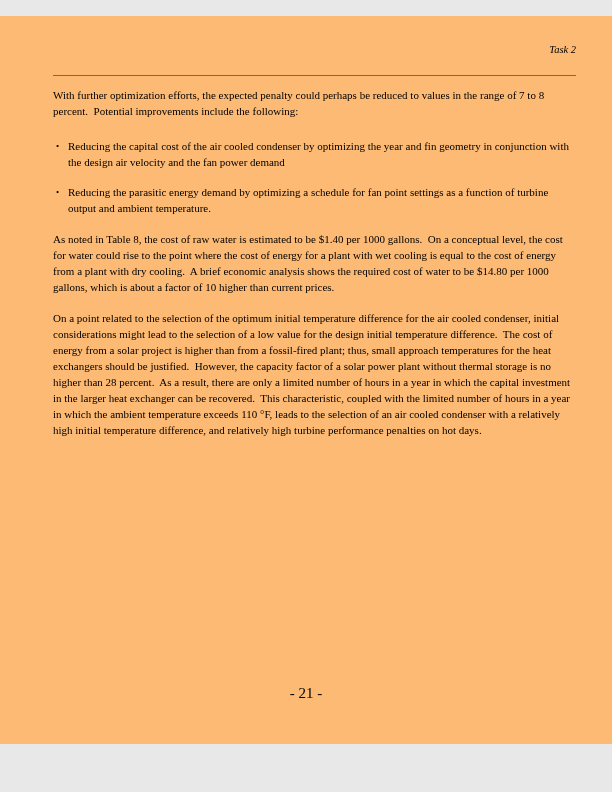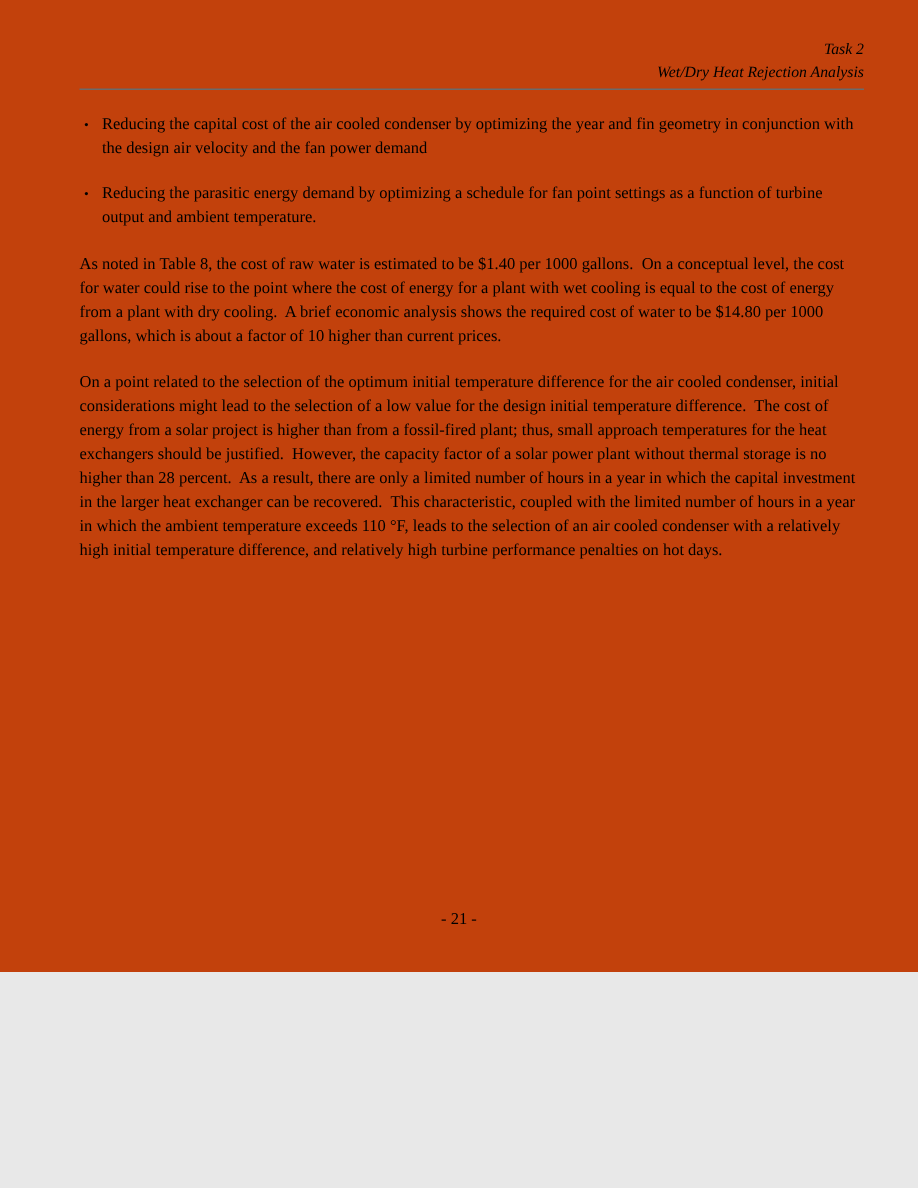--- a/index.html
+++ b/index.html
@@ -3,23 +3,23 @@
 <meta charset="utf-8">
 <style>
   html, body {
     margin: 0;
     padding: 0;
     background: #e8e8e8;
   }
   .page {
     position: relative;
     width: 612px;
-    height: 648px;
-    margin: 0 auto;
-    background: #c2410c;
+    height: 728px;
+    margin: 16px auto;
+    background: #fdba74;
     font-family: "Liberation Serif", serif;
     color: #000000;
     overflow: hidden;
   }
   .header {
     position: absolute;
     top: 26px;
     left: 53px;
     right: 36px;
     text-align: right;
@@ -65,42 +65,42 @@
     box-sizing: border-box;
     font-size: 9px;
     line-height: 16px;
   }
   .bullet-text {
     flex: 1;
     white-space: pre-wrap;
   }
   .footer {
     position: absolute;
-    bottom: 28px;
+    bottom: 44px;
     left: 0;
     width: 100%;
     text-align: center;
-    font-size: 11px;
+    font-size: 15px;
     line-height: 14px;
   }
 </style>
 </head>
 <body>
 
 <div class="page">
 
   <div class="header">
     <div>Task 2</div>
-    <div>Wet/Dry Heat Rejection Analysis</div>
   </div>
 
   <div class="header-rule"></div>
 
   <div class="body-content">
 
+    <p class="para">With further optimization efforts, the expected penalty could perhaps be reduced to values in the range of 7 to 8 percent.  Potential improvements include the following:</p>
 
     <div class="bullet-list">
       <div class="bullet-item">
         <span class="bullet-marker">•</span>
         <span class="bullet-text">Reducing the capital cost of the air cooled condenser by optimizing the year and fin geometry in conjunction with the design air velocity and the fan power demand</span>
       </div>
       <div class="bullet-item">
         <span class="bullet-marker">•</span>
         <span class="bullet-text">Reducing the parasitic energy demand by optimizing a schedule for fan point settings as a function of turbine output and ambient temperature.</span>
       </div>

